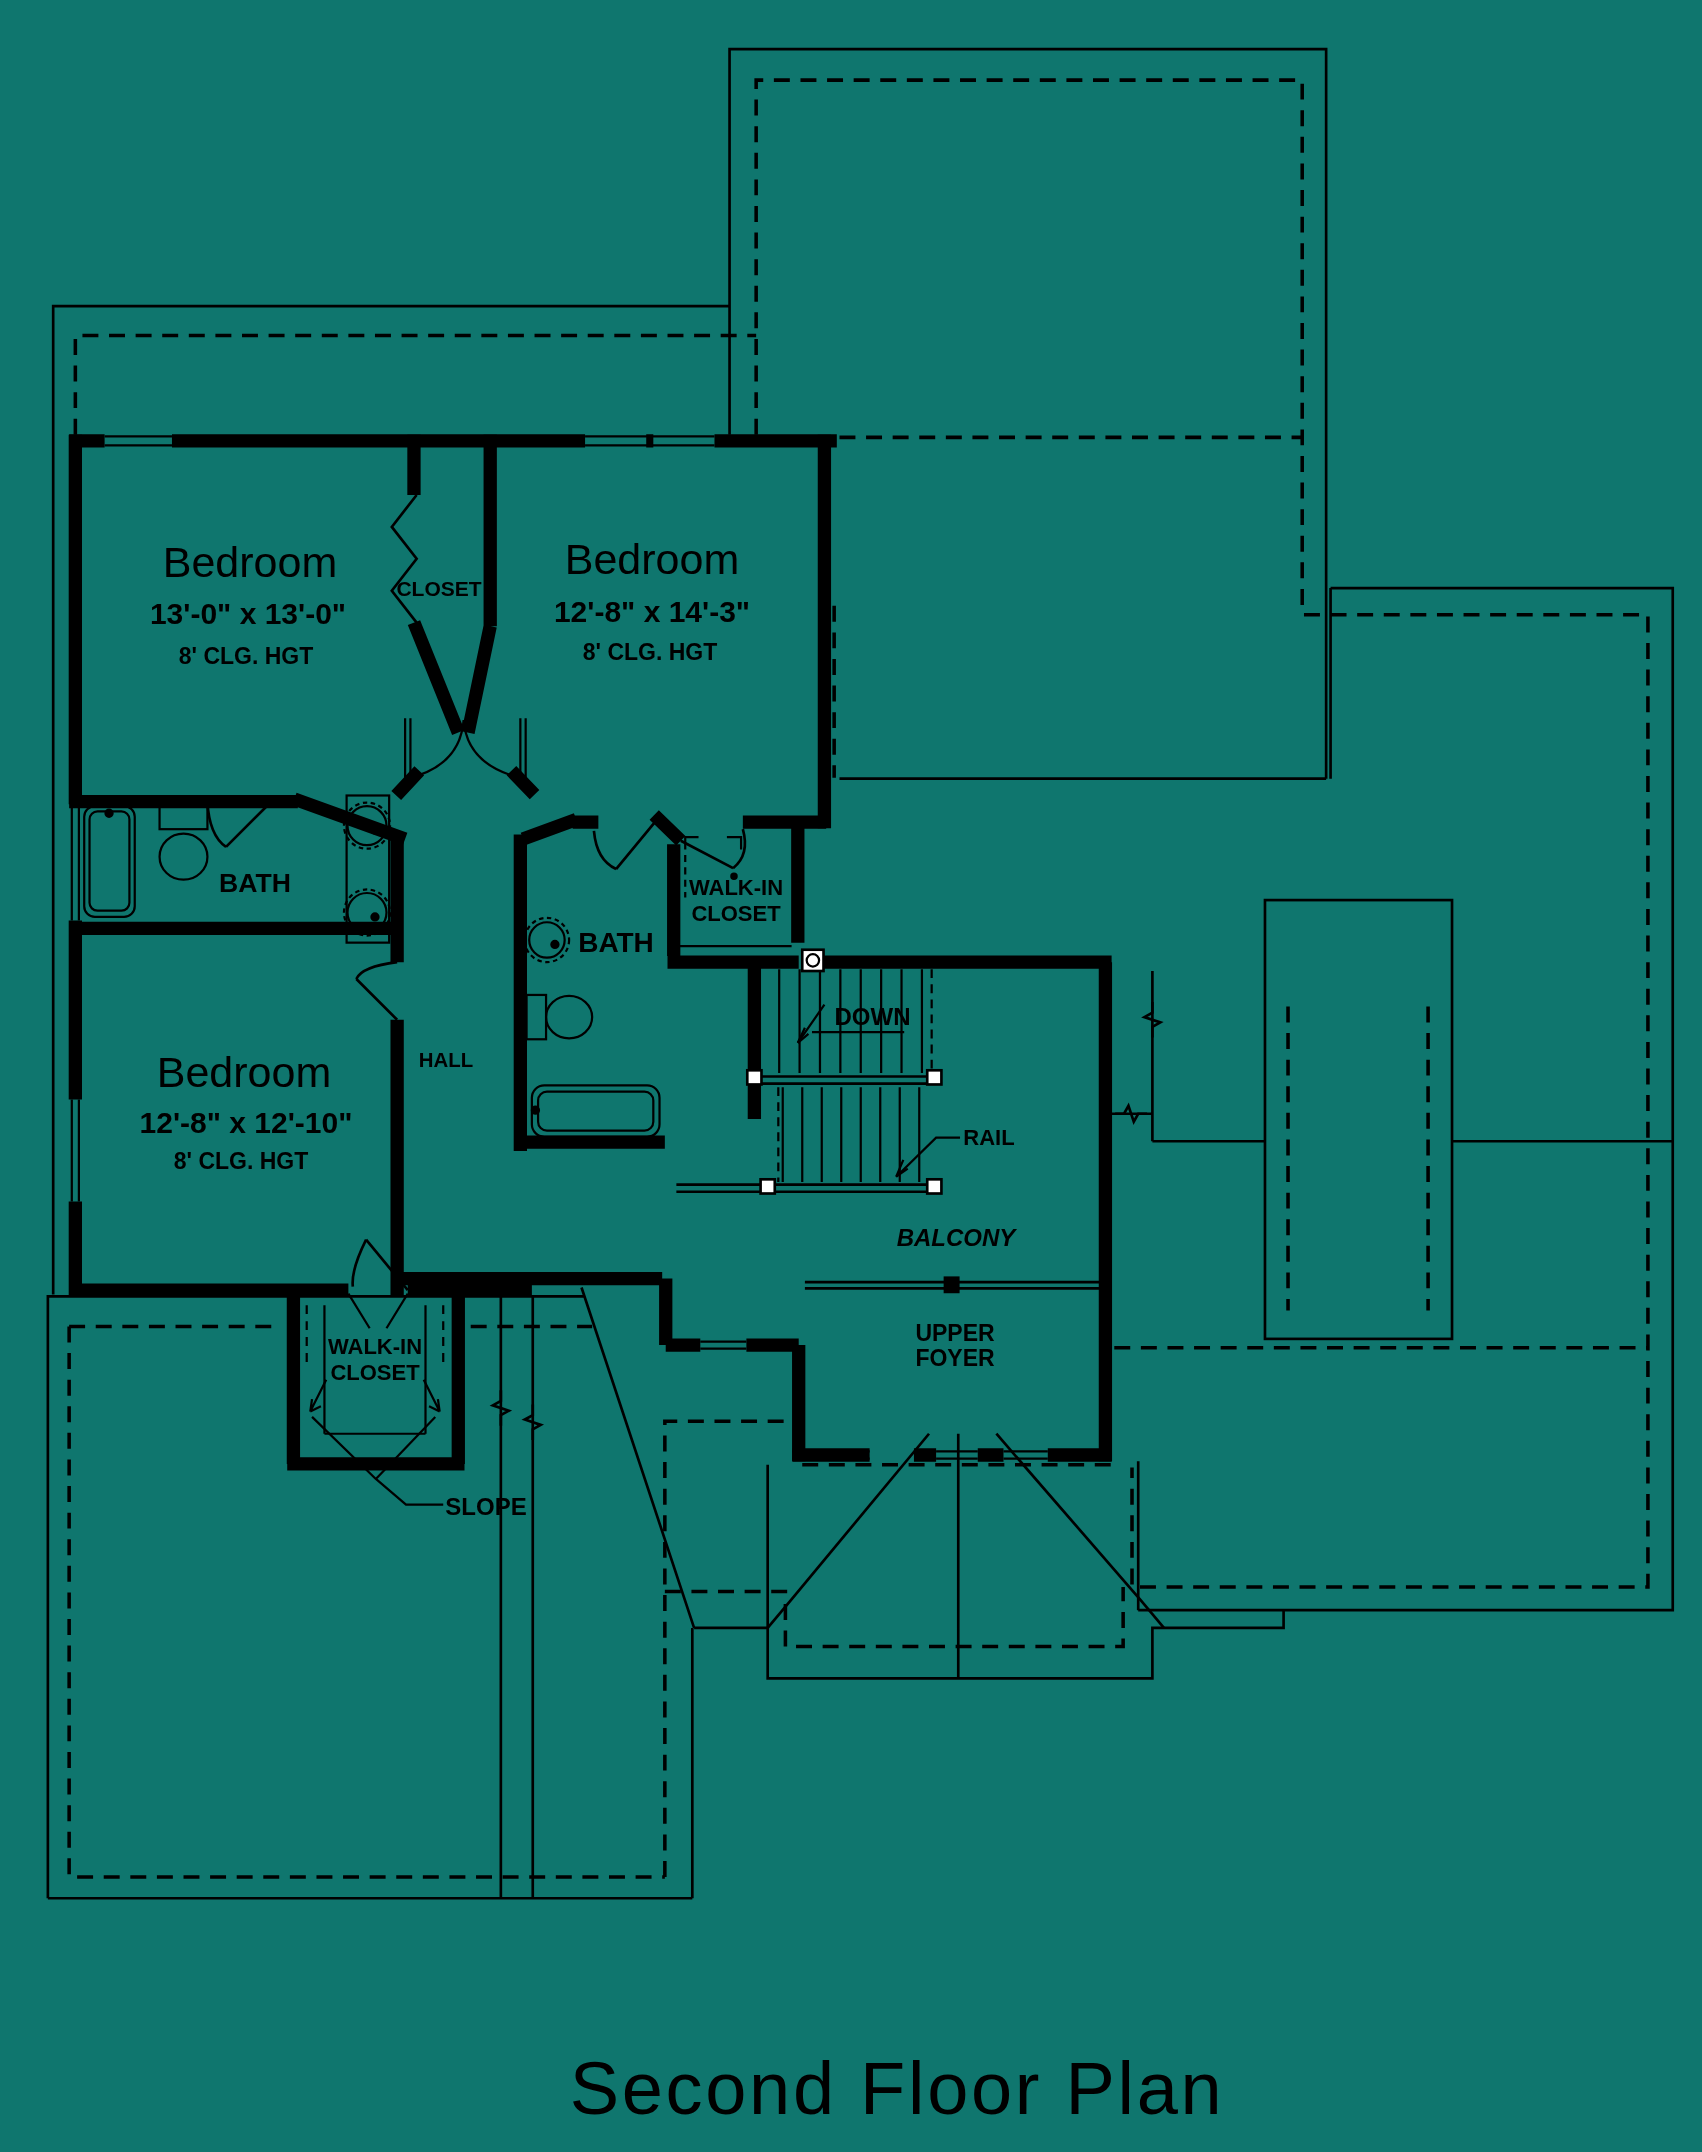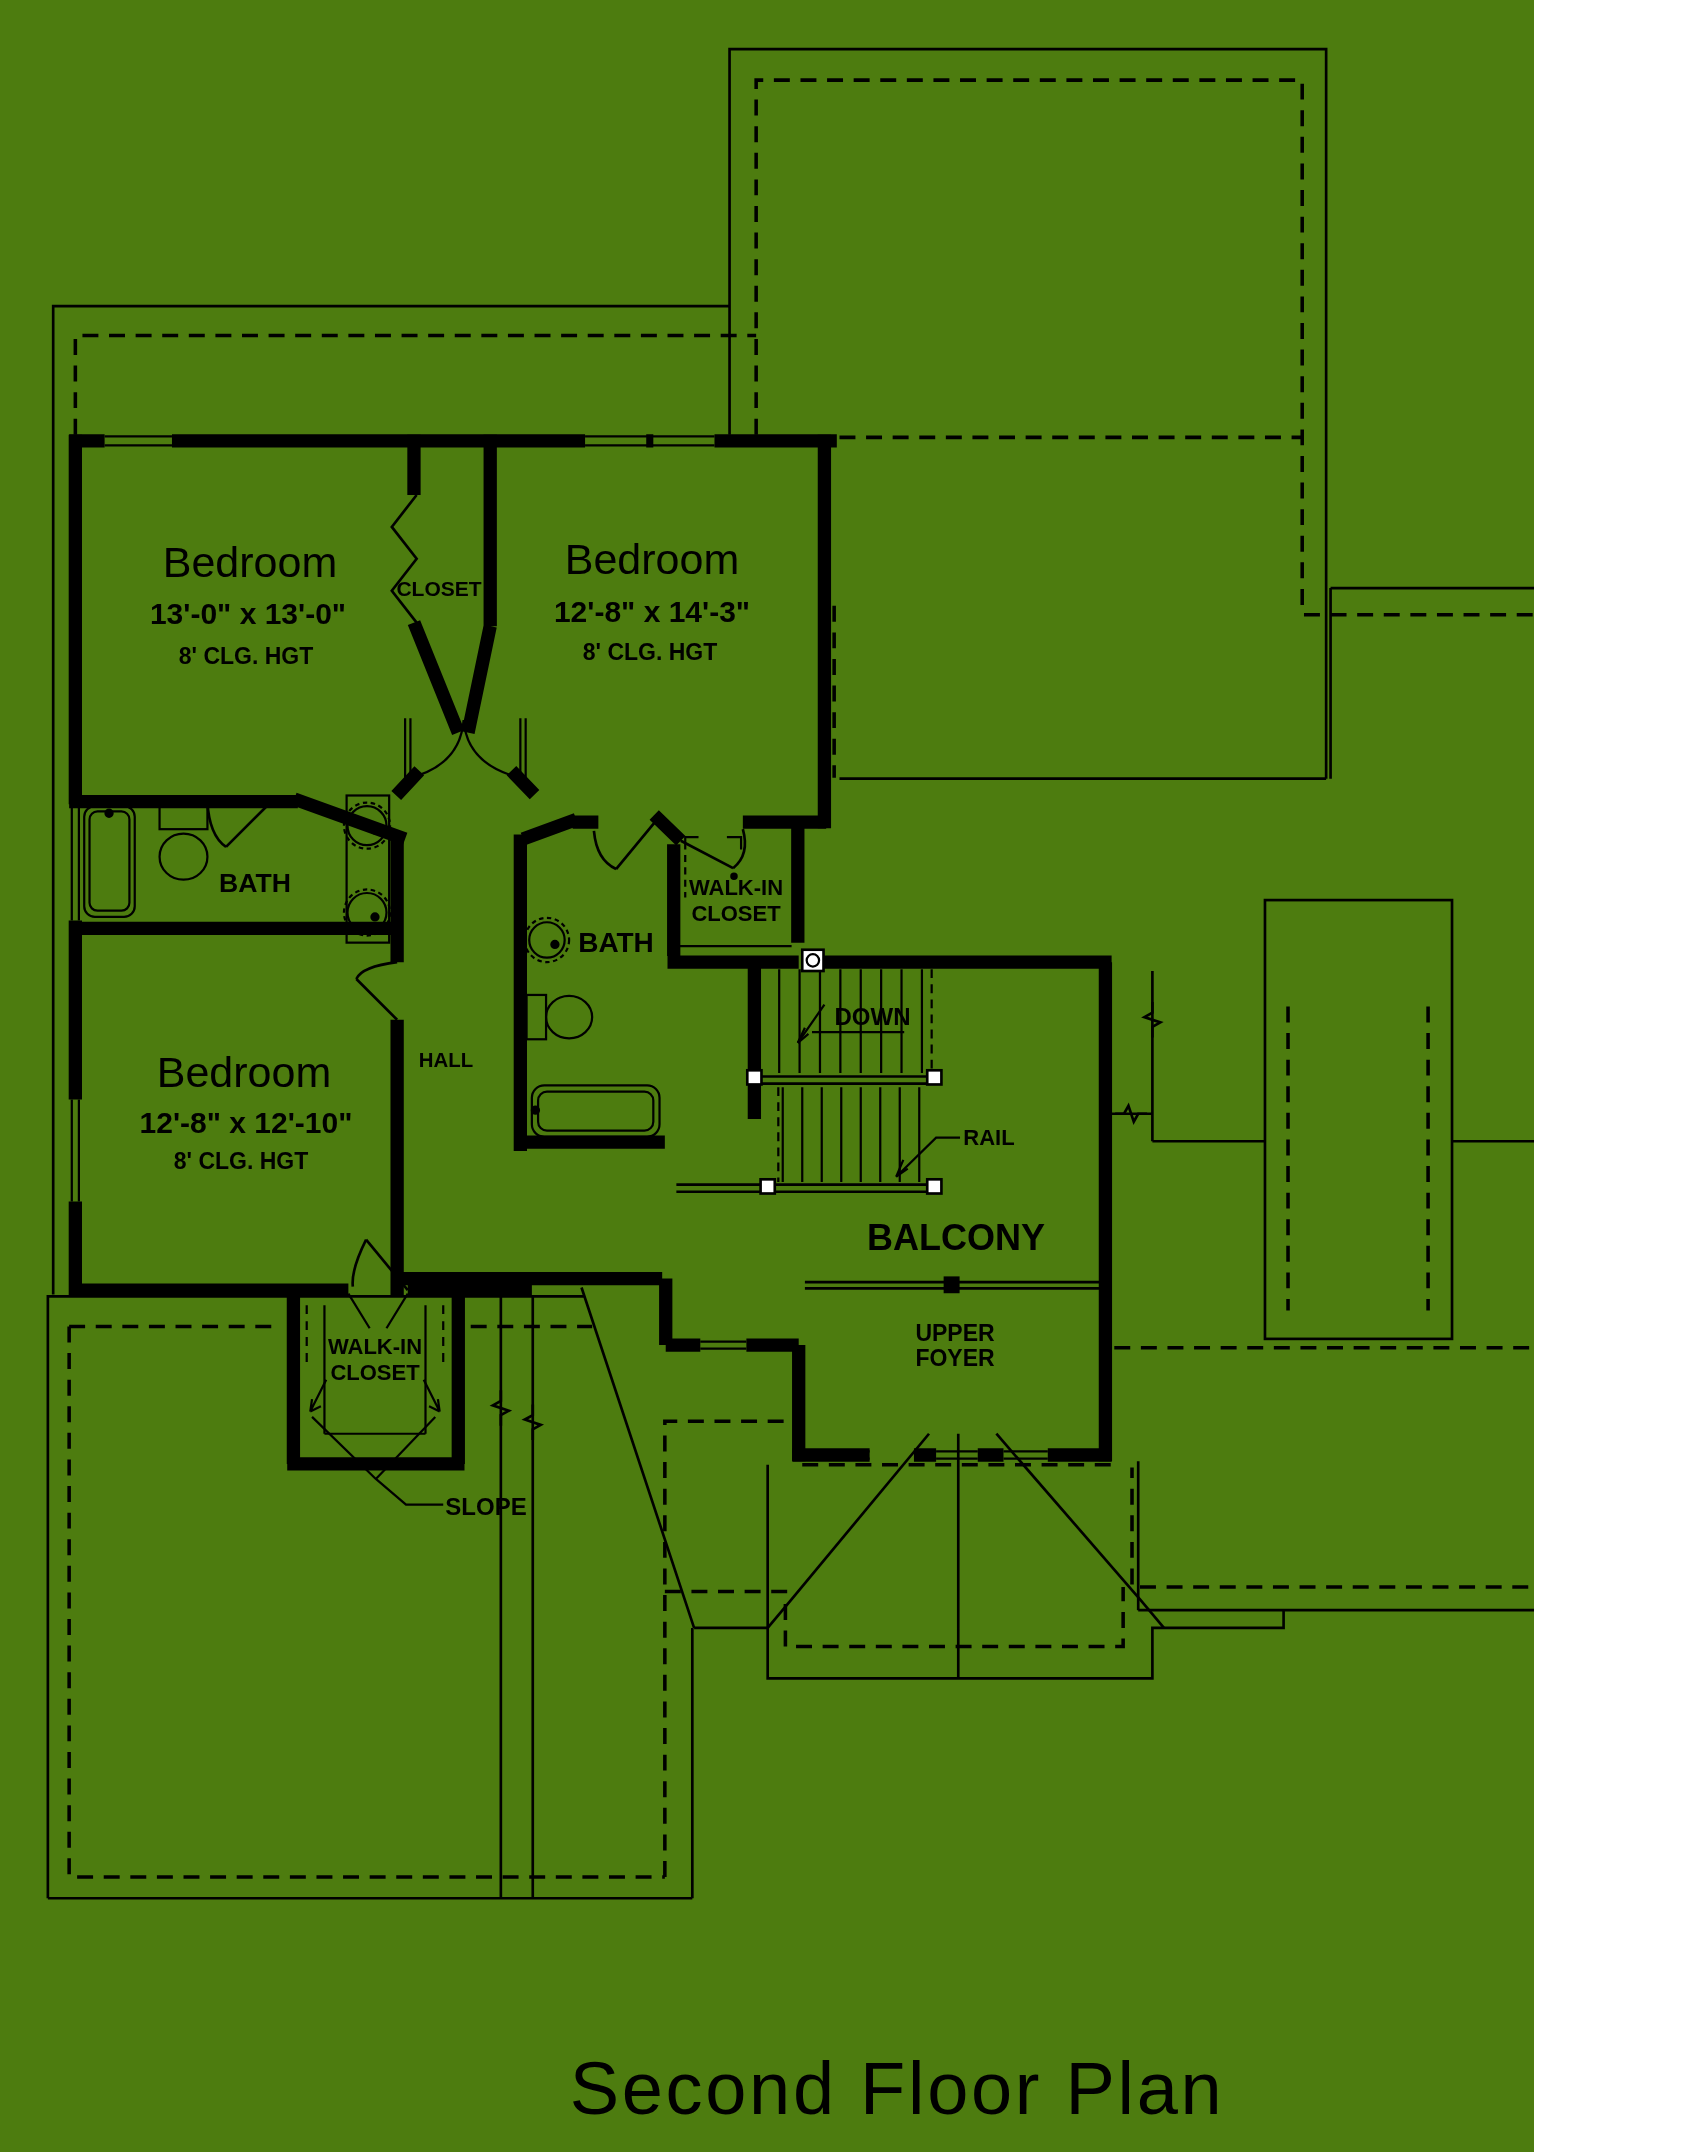--- a/index.html
+++ b/index.html
@@ -1,16 +1,16 @@
 <!DOCTYPE html>
 <html style="font-size:14px"><head>
 <meta charset="utf-8">
 <style>
   html,body{margin:0;padding:0;background:#ffffff;}
-  #page{position:relative;width:1534px;height:2153px;background:#4d7c0f;overflow:hidden;
+  #page{position:relative;width:1702px;height:2153px;background:#0f766e;overflow:hidden;
         font-family:"Liberation Sans",sans-serif;color:#000;}
   #plan-svg{position:absolute;left:0;top:0;width:1702px;height:2153px;}
   .lbl{position:absolute;transform:translate(-50%,-50%);white-space:nowrap;text-align:center;line-height:1.0;}
   .room-name{font-size:43px;font-weight:400;letter-spacing:0px;}
   .room-dims{font-size:30px;font-weight:700;}
   .room-clg{font-size:23px;font-weight:700;text-align:center;}
   .small-bold{font-weight:700;}
   .title{font-size:74px;font-weight:400;letter-spacing:2.7px;}
 </style>
 </head>
@@ -239,21 +239,21 @@
 
   <div class="lbl small-bold" style="left:446px;top:1060px;font-size:20.4px;">HALL</div>
 
   <div class="lbl room-name" style="left:244px;top:1072px;">Bedroom</div>
   <div class="lbl room-dims" style="left:246px;top:1123px;">12'-8" x 12'-10"</div>
   <div class="lbl room-clg" style="left:241px;top:1161px;">8' CLG. HGT</div>
 
   <div class="lbl small-bold" style="left:858px;top:1017px;font-size:24px;padding-left:29px;">DOWN</div>
   <div class="lbl small-bold" style="left:989px;top:1138px;font-size:22px;">RAIL</div>
 
-  <div class="lbl small-bold" style="left:956px;top:1238px;font-size:36px;">BALCONY</div>
+  <div class="lbl small-bold" style="left:956px;top:1238px;font-size:24px;font-style:italic;">BALCONY</div>
 
   <div class="lbl small-bold" style="left:955px;top:1333px;font-size:23px;">UPPER</div>
   <div class="lbl small-bold" style="left:955px;top:1358px;font-size:23px;">FOYER</div>
 
   <div class="lbl small-bold" style="left:375px;top:1347px;font-size:22px;">WALK-IN</div>
   <div class="lbl small-bold" style="left:375px;top:1373px;font-size:22px;">CLOSET</div>
 
   <div class="lbl small-bold" style="left:486px;top:1507px;font-size:24px;">SLOPE</div>
 
   <div class="lbl title" style="left:897px;top:2089px;">Second Floor Plan</div>

